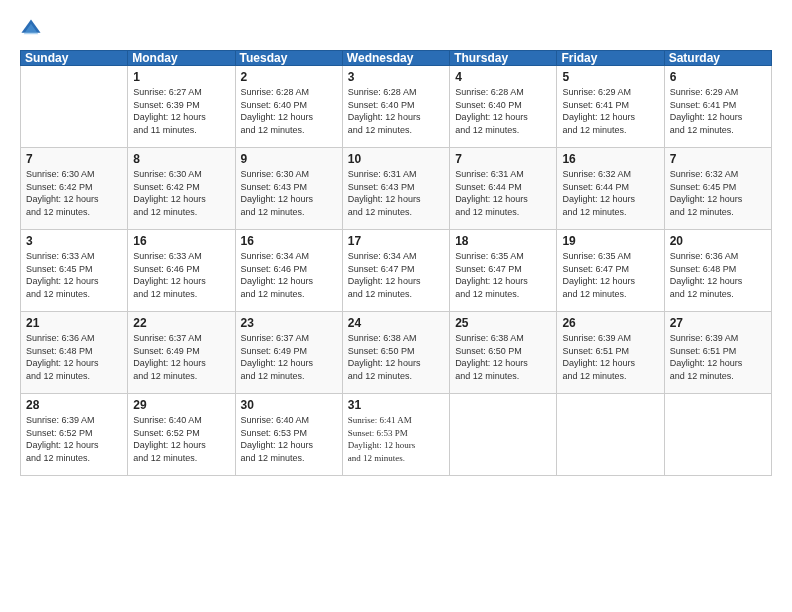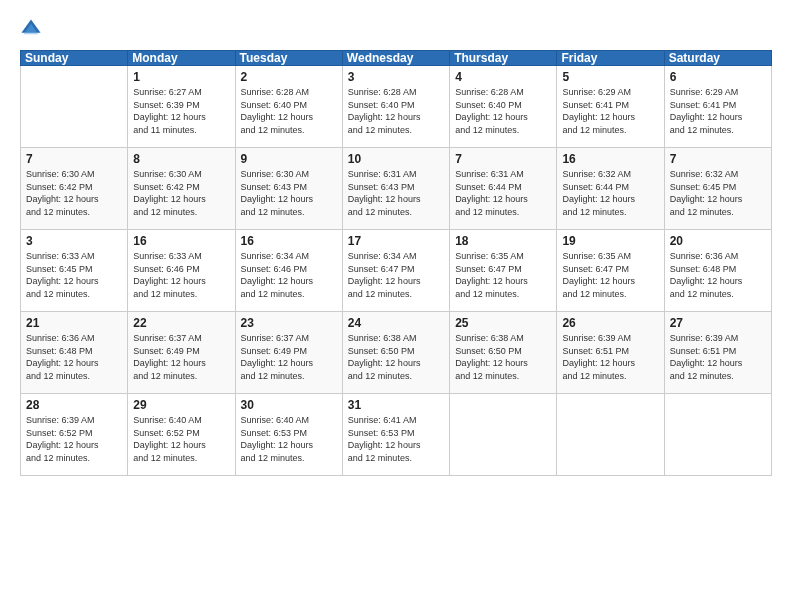--- a/index.html
+++ b/index.html
@@ -348,21 +348,21 @@
           </td>
           <td>
             <span class="day-num">30</span>
             <div class="day-info" style="white-space: pre-line;">Sunrise: 6:40 AM
 Sunset: 6:53 PM
 Daylight: 12 hours
 and 12 minutes.</div>
           </td>
           <td>
             <span class="day-num">31</span>
-            <div class="day-info" style="white-space: pre-line;">Sunrise: 6:41 AM
+            <div class="day-info" style="white-space: pre-line; font-family: Liberation Serif, serif;">Sunrise: 6:41 AM
 Sunset: 6:53 PM
 Daylight: 12 hours
 and 12 minutes.</div>
           </td>
           <td class="empty-cell"></td>
           <td class="empty-cell"></td>
           <td class="empty-cell"></td>
         </tr>
       </tbody>
   </table>

